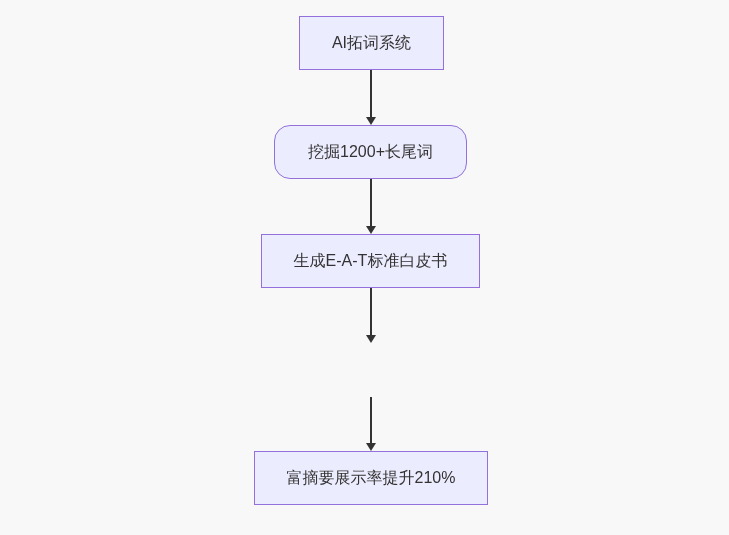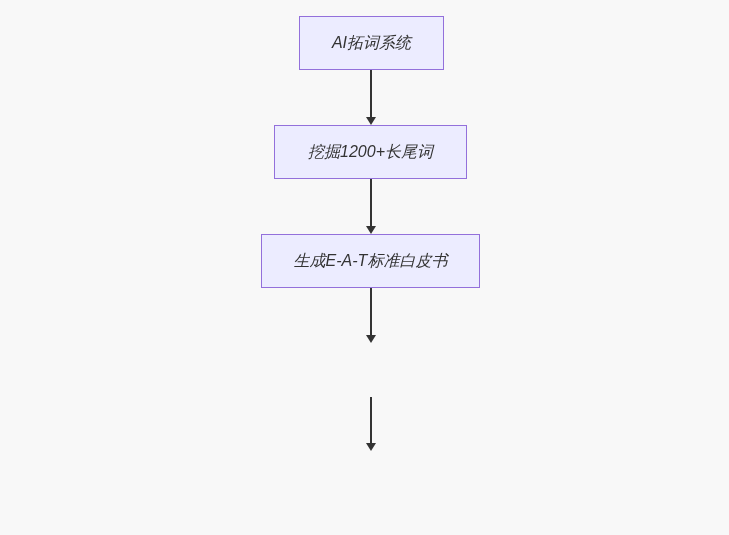--- a/index.html
+++ b/index.html
@@ -15,21 +15,20 @@
     width: 729px;
     height: 535px;
     background: var(--bg);
     font-family: "Liberation Sans", "DejaVu Sans", sans-serif;
     overflow: hidden;
   }
   .canvas {
     position: relative;
     width: 729px;
     height: 393px;
-    font-style: italic;
   }
   .node {
     position: absolute;
     display: flex;
     align-items: center;
     justify-content: center;
     background: var(--node-fill);
     border: 1px solid var(--node-border);
     color: var(--text);
     font-size: 16px;
@@ -67,21 +66,21 @@
 
   <div class="node" style="left:299px; top:16px; width:145px; height:54px;">
     <span>AI拓词系统</span>
   </div>
 
   <div class="edge" style="left:371px; top:70px; height:55px;">
     <div class="line"></div>
     <div class="head"></div>
   </div>
 
-  <div class="node" style="left:274px; top:125px; width:193px; height:54px;">
+  <div class="node" style="left:274px; top:125px; width:193px; height:54px;border-radius:16px;">
     <span>挖掘1200+长尾词</span>
   </div>
 
   <div class="edge" style="left:371px; top:179px; height:55px;">
     <div class="line"></div>
     <div class="head"></div>
   </div>
 
   <div class="node" style="left:261px; top:234px; width:219px; height:54px;">
     <span>生成E-A-T标准白皮书</span>
@@ -91,14 +90,17 @@
     <div class="line"></div>
     <div class="head"></div>
   </div>
 
 
   <div class="edge" style="left:371px; top:397px; height:54px;">
     <div class="line"></div>
     <div class="head"></div>
   </div>
 
+  <div class="node" style="left:254px; top:451px; width:234px; height:54px;">
+    <span>富摘要展示率提升210%</span>
+  </div>
 
 </div>
 
 </body></html>

